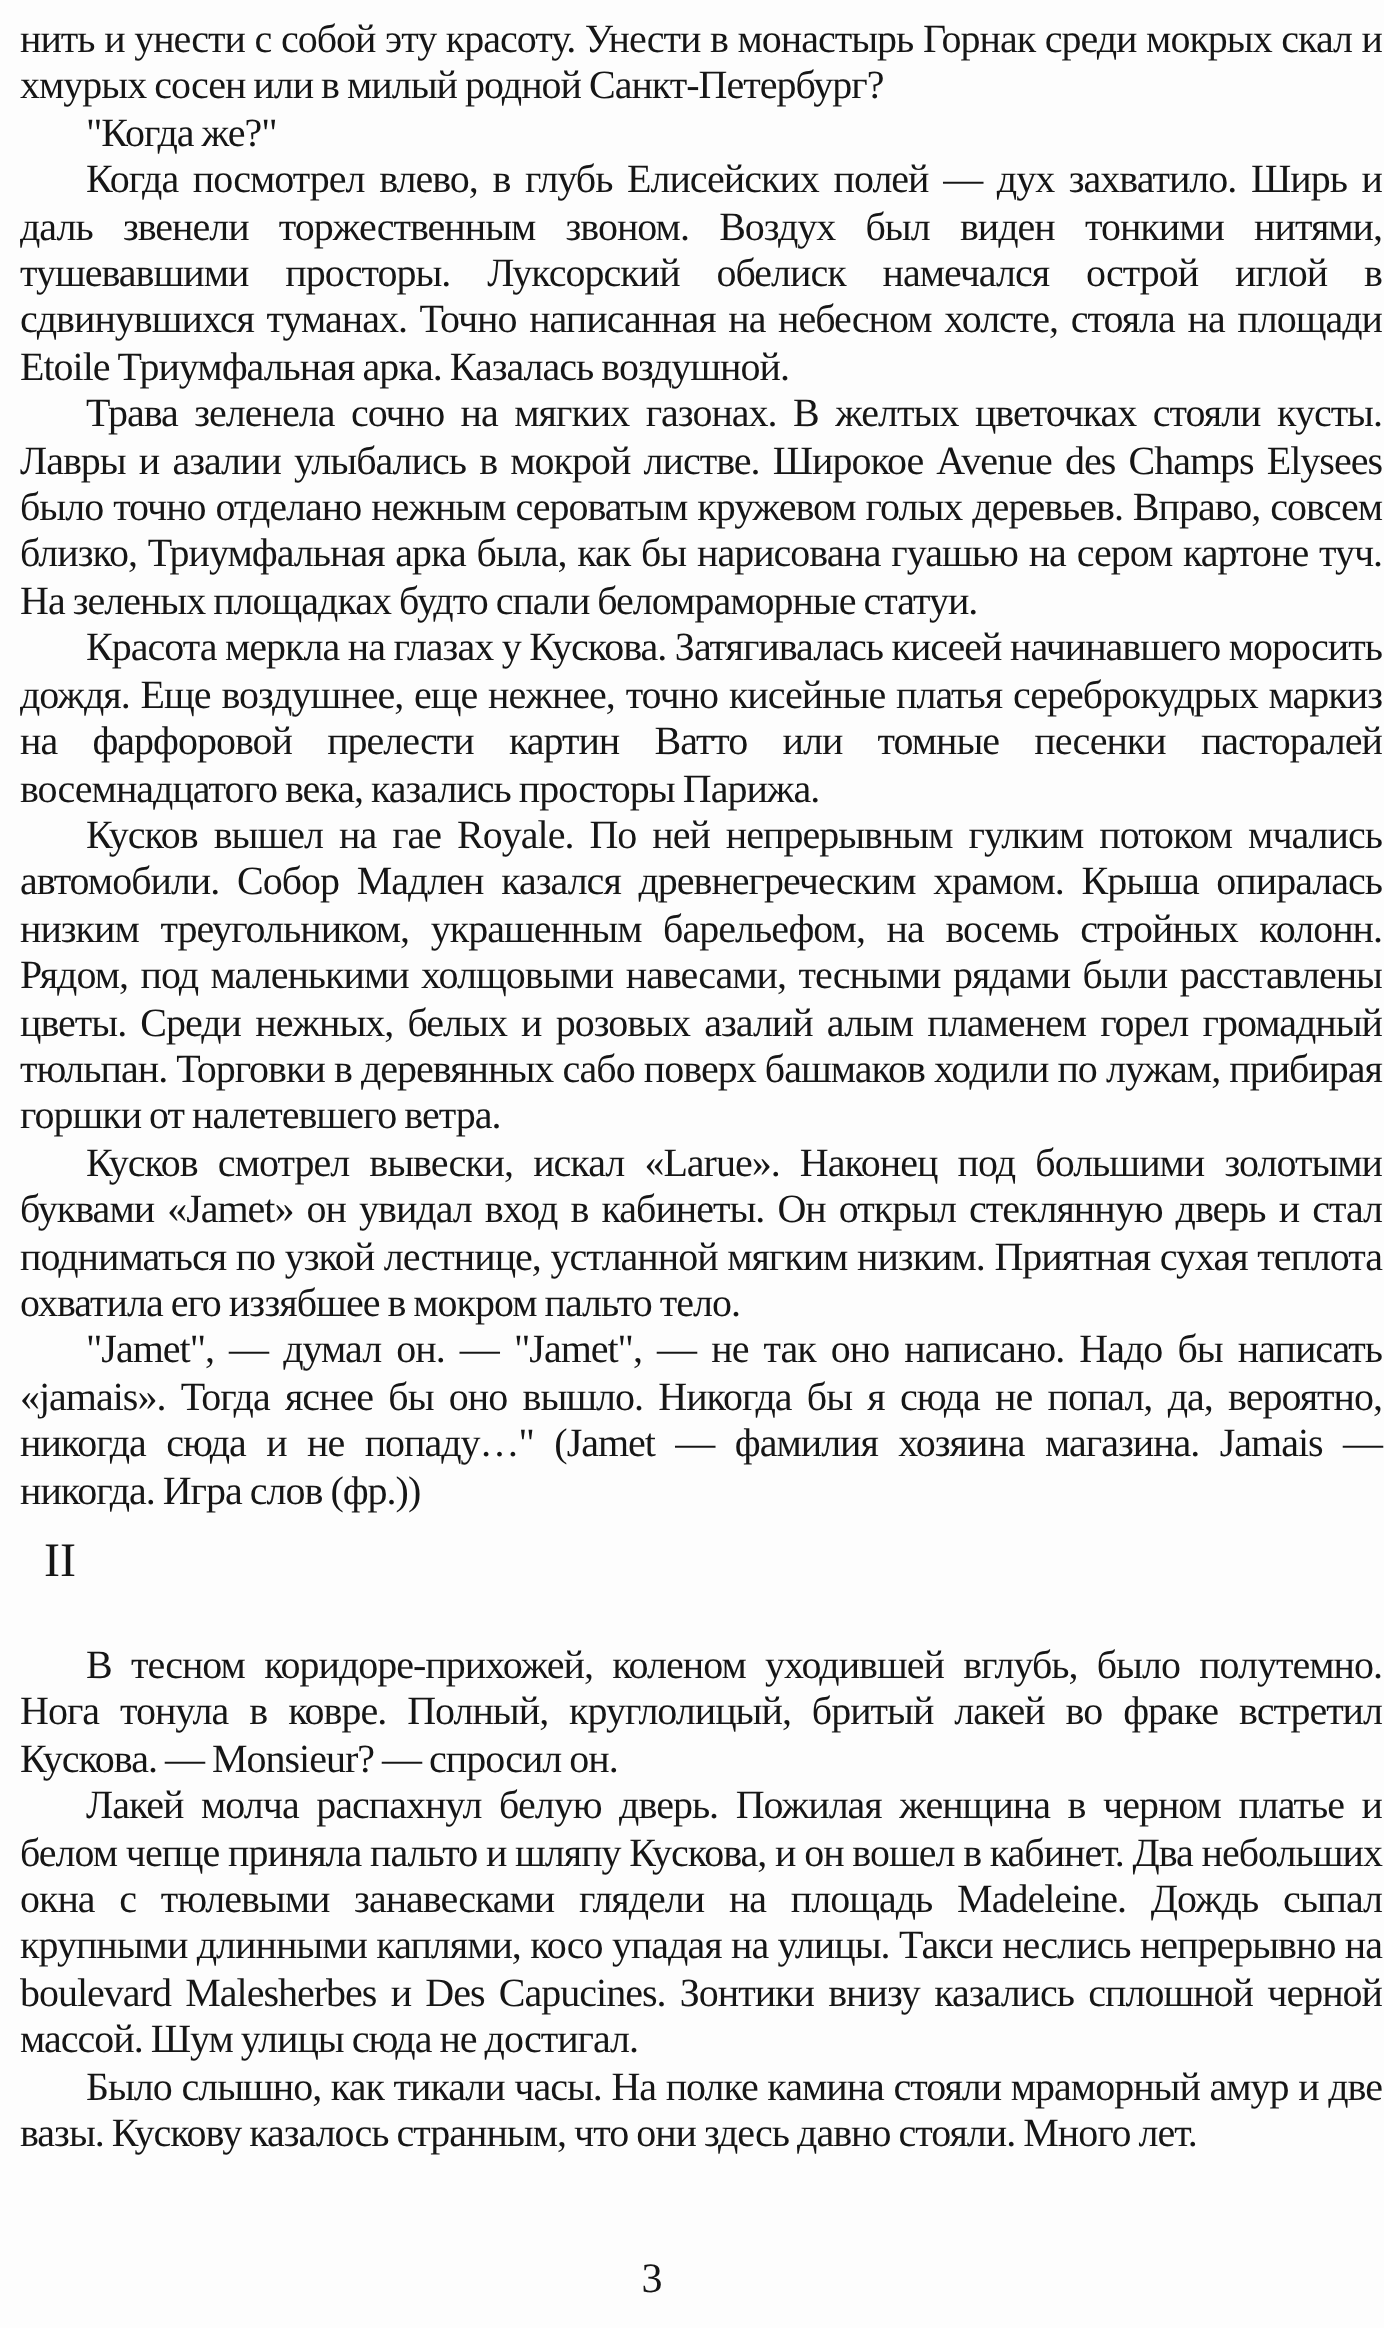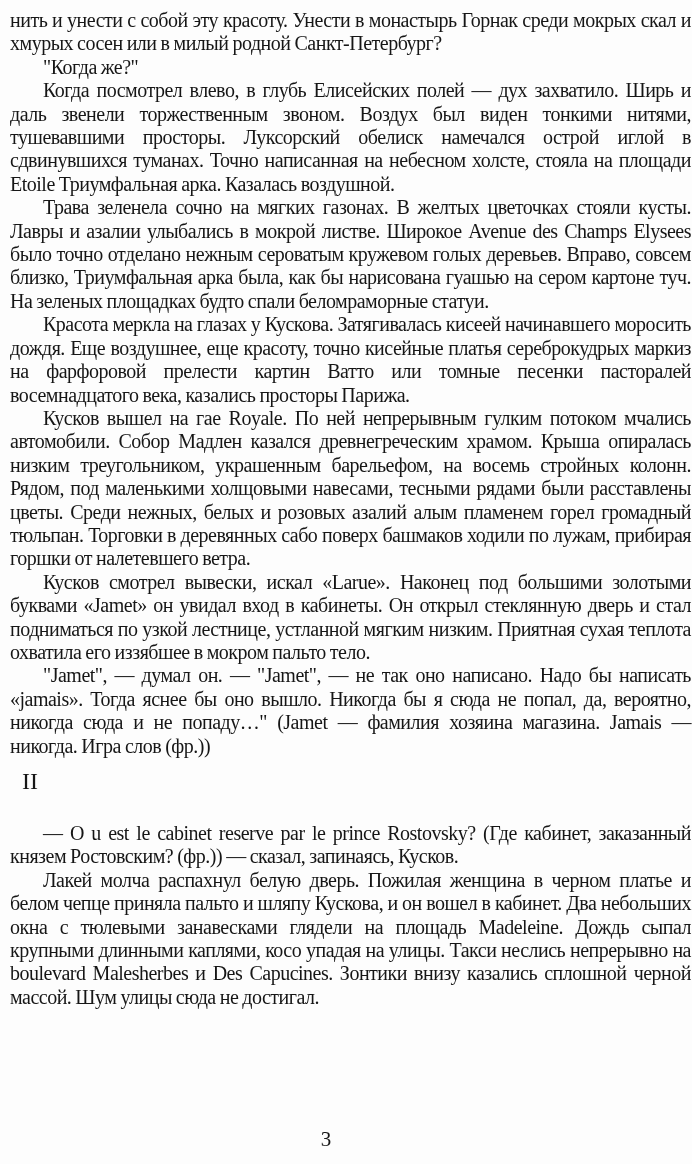--- a/index.html
+++ b/index.html
@@ -51,23 +51,24 @@
 </style>
 </head>
 <body>
 
 <div class="page">
   <div class="text-block">
       <p class="para continuation">нить и унести с собой эту красоту. Унести в монастырь Горнак среди мокрых скал и хмурых сосен или в милый родной Санкт-Петербург?</p>
       <p class="para indent">"Когда же?"</p>
       <p class="para indent">Когда посмотрел влево, в глубь Елисейских полей — дух захватило. Ширь и даль звенели торжественным звоном. Воздух был виден тонкими нитями, тушевавшими просторы. Луксорский обелиск намечался острой иглой в сдвинувшихся туманах. Точно написанная на небесном холсте, стояла на площади Etoile Триумфальная арка. Казалась воздушной.</p>
       <p class="para indent">Трава зеленела сочно на мягких газонах. В желтых цветочках стояли кусты. Лавры и азалии улыбались в мокрой листве. Широкое Avenue des Champs Elysees было точно отделано нежным сероватым кружевом голых деревьев. Вправо, совсем близко, Триумфальная арка была, как бы нарисована гуашью на сером картоне туч. На зеленых площадках будто спали беломраморные статуи.</p>
-      <p class="para indent">Красота меркла на глазах у Кускова. Затягивалась кисеей начинавшего моросить дождя. Еще воздушнее, еще красоту, точно кисейные платья сереброкудрых маркиз на фарфоровой прелести картин Ватто или томные песенки пасторалей восемнадцатого века, казались просторы Парижа.</p>
+      <p class="para indent">Красота меркла на глазах у Кускова. Затягивалась кисеей начинавшего моросить дождя. Еще воздушнее, еще нежнее, точно кисейные платья сереброкудрых маркиз на фарфоровой прелести картин Ватто или томные песенки пасторалей восемнадцатого века, казались просторы Парижа.</p>
       <p class="para indent">Кусков вышел на гае Royale. По ней непрерывным гулким потоком мчались автомобили. Собор Мадлен казался древнегреческим храмом. Крыша опиралась низким треугольником, украшенным барельефом, на восемь стройных колонн. Рядом, под маленькими холщовыми навесами, тесными рядами были расставлены цветы. Среди нежных, белых и розовых азалий алым пламенем горел громадный тюльпан. Торговки в деревянных сабо поверх башмаков ходили по лужам, прибирая горшки от налетевшего ветра.</p>
       <p class="para indent">Кусков смотрел вывески, искал «Larue». Наконец под большими золотыми буквами «Jamet» он увидал вход в кабинеты. Он открыл стеклянную дверь и стал подниматься по узкой лестнице, устланной мягким низким. Приятная сухая теплота охватила его иззябшее в мокром пальто тело.</p>
       <p class="para indent">"Jamet", — думал он. — "Jamet", — не так оно написано. Надо бы написать «jamais». Тогда яснее бы оно вышло. Никогда бы я сюда не попал, да, вероятно, никогда сюда и не попаду…" (Jamet — фамилия хозяина магазина. Jamais — никогда. Игра слов (фр.))</p>
       <p class="para heading">II</p>
-      <p class="para indent">— O u est le cabinet reserve par le prince Rostovsky? (Где кабинет, заказанный князем Ростовским? (фр.)) — сказал, запинаясь, Кусков.</p>
+      <p class="para indent">В тесном коридоре-прихожей, коленом уходившей вглубь, было полутемно. Нога тонула в ковре. Полный, круглолицый, бритый лакей во фраке встретил Кускова. — Monsieur? — спросил он.</p>
       <p class="para indent">Лакей молча распахнул белую дверь. Пожилая женщина в черном платье и белом чепце приняла пальто и шляпу Кускова, и он вошел в кабинет. Два небольших окна с тюлевыми занавесками глядели на площадь Madeleine. Дождь сыпал крупными длинными каплями, косо упадая на улицы. Такси неслись непрерывно на boulevard Malesherbes и Des Capucines. Зонтики внизу казались сплошной черной массой. Шум улицы сюда не достигал.</p>
+      <p class="para indent">Было слышно, как тикали часы. На полке камина стояли мраморный амур и две вазы. Кускову казалось странным, что они здесь давно стояли. Много лет.</p>
     </div>
 </div>
 
 <div class="page-number">3</div>
 
 </body></html>

